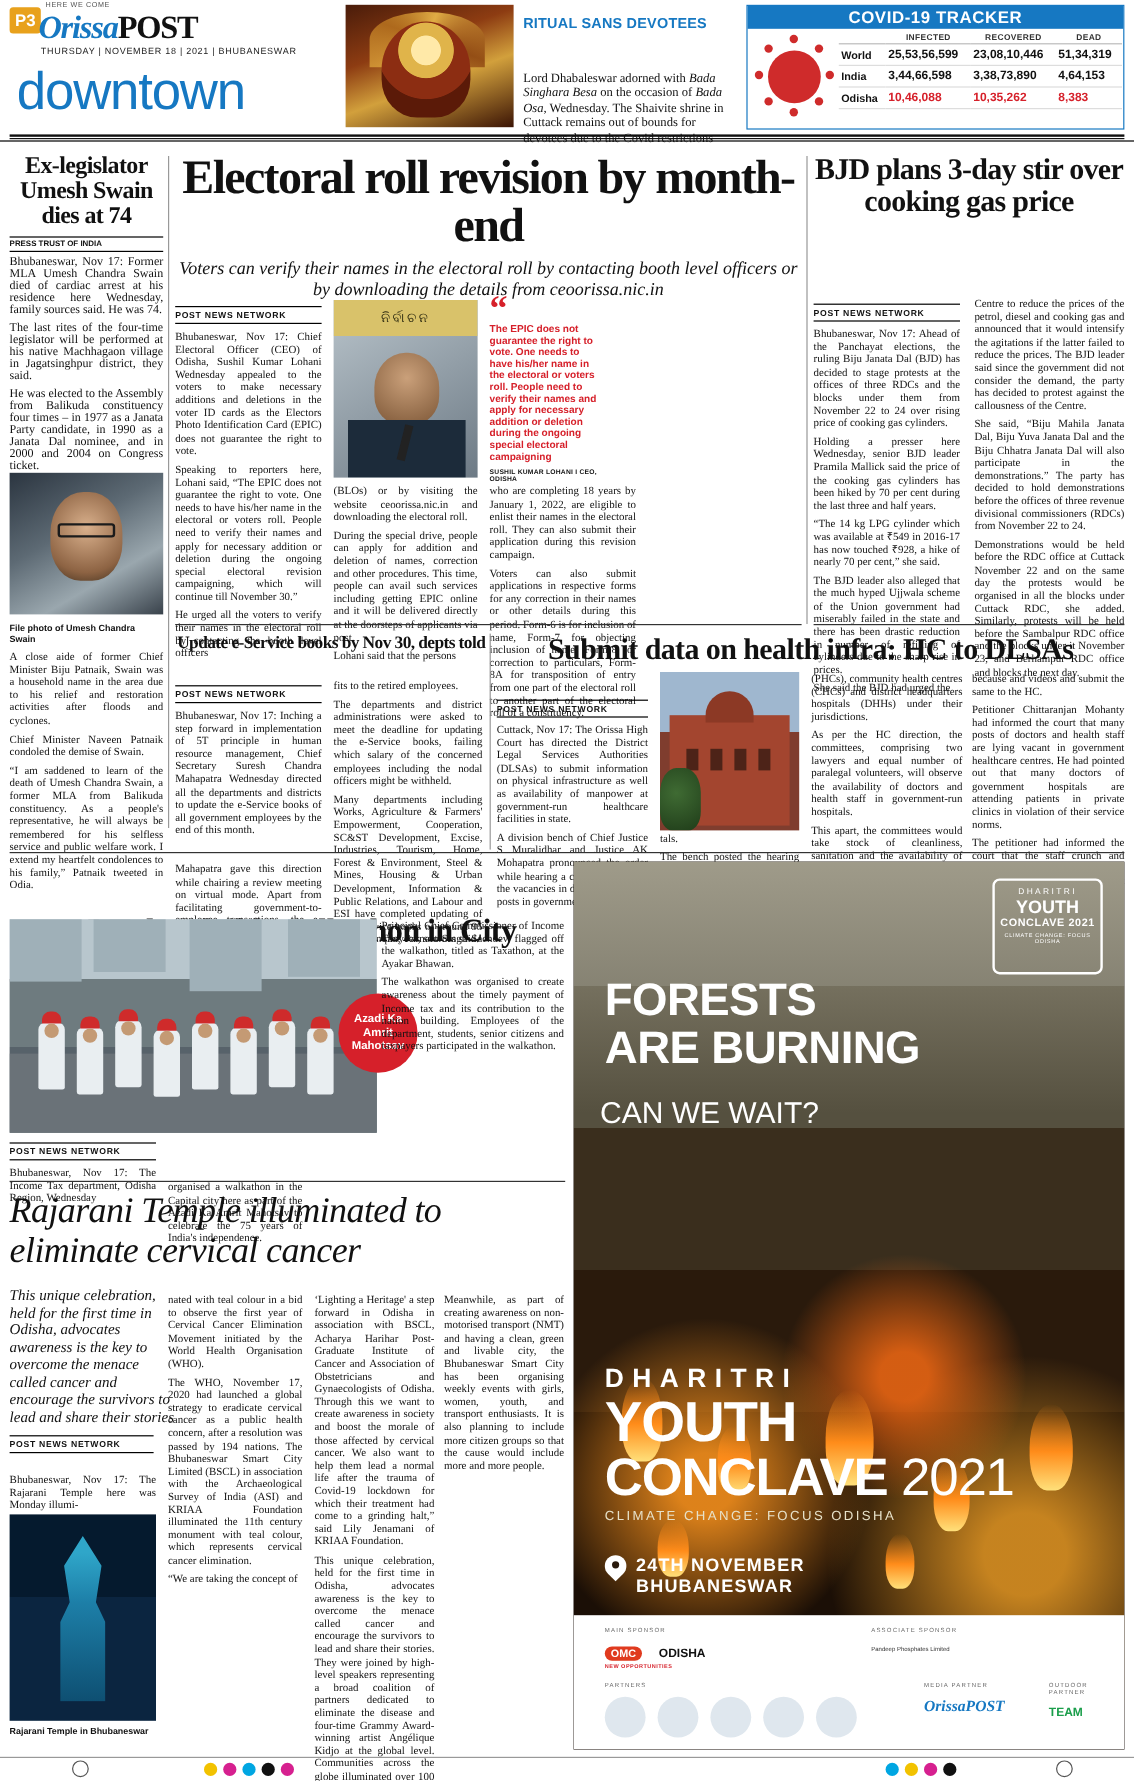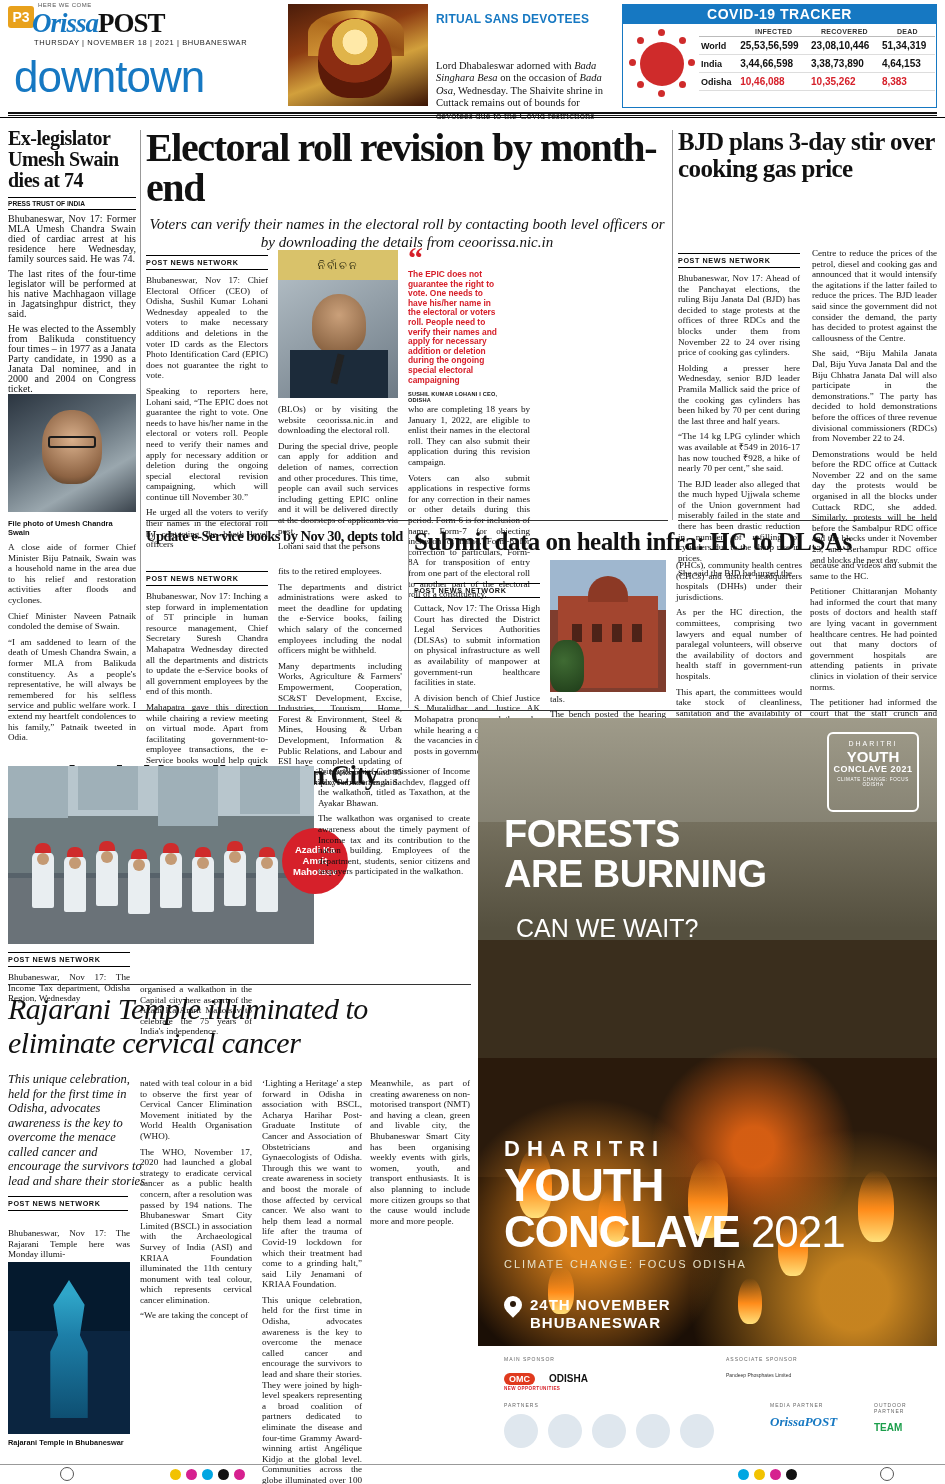--- a/index.html
+++ b/index.html
@@ -55,21 +55,21 @@
   .virus .spike { position:absolute; width:7px; height:7px; background:#cf2b2b; border-radius:50%; }
   .covid-table { position:absolute; left:76px; top:22px; width:236px; font-family:"Liberation Sans",sans-serif; font-size:8.5px; }
   .covid-table table { border-collapse:collapse; width:100%; }
   .covid-table th { font-size:7px; color:#333; font-weight:bold; padding:1px 2px; border-bottom:1px solid #bbb; letter-spacing:.3px;}
   .covid-table td { padding:3px 2px; font-weight:bold; font-size:10px; border-bottom:1px solid #ddd; }
   .covid-table td.lbl { font-size:9px; }
   .covid-table tr.odisha td { color:#d6202a; }
   .rule-double { position:absolute; left:8px; top:112px; width:929px; border-top:2px solid #111; border-bottom:1px solid #111; height:4px;}
 
   
-  .hl { font-family:"Liberation Serif",serif; font-weight:bold; line-height:1.02; letter-spacing:-0.5px; }
+  .hl { font-family:"Liberation Serif",serif; font-weight:bold; line-height:1.02; letter-spacing:-0.5px;text-align:center; }
   .byline { font-family:"Liberation Sans",sans-serif; font-size:7.2px; font-weight:bold; letter-spacing:.6px; border-top:1px solid #000; border-bottom:1px solid #000; padding:2px 0; margin:5px 0 5px 0;}
   .body { font-size:9.1px; line-height:10.6px; text-align:justify; }
   .cap { font-family:"Liberation Sans",sans-serif; font-size:7.5px; font-weight:bold; margin-top:3px; }
   .vrule { position:absolute; width:0; border-left:1px solid #999; }
   .hrule { position:absolute; border-top:1px solid #333; }
 
   
   .umesh { position:absolute; left:8px; top:128px; width:128px; }
   .umesh h2 { margin:0; font-size:20px; line-height:21px; font-weight:bold; }
   .umesh .byl { font-family:"Liberation Sans",sans-serif; font-size:6.6px; font-weight:bold; border-top:1px solid #000; border-bottom:1px solid #000; padding:2px 0; margin:6px 0 4px;}
@@ -165,21 +165,21 @@
        linear-gradient(180deg,#6d6a5c 0 14%,#55503f 14% 30%,#3a2e1d 30% 46%,#2a1a0c 46% 62%,#1b0f06 62% 100%);
   }
   .ad-photo .flame { position:absolute; background:linear-gradient(0deg,#ffe07a,#ff8c1a 45%,rgba(255,80,0,0)); border-radius:50% 50% 40% 40%; filter:blur(.4px);}
   .ad-photo .smoke { position:absolute; left:0; top:0; width:459px; height:210px; background:linear-gradient(180deg,rgba(200,195,175,.55),rgba(120,110,90,0));}
   .dhariti-badge { position:absolute; right:18px; top:14px; width:92px; height:80px; border:2px solid #fff; border-radius:6px; color:#fff; text-align:center; font-family:"Liberation Sans",sans-serif;}
   .dhariti-badge .d1 { font-size:7px; letter-spacing:2px; margin-top:6px;}
   .dhariti-badge .d2 { font-size:15px; font-weight:bold; line-height:15px; margin-top:2px;}
   .dhariti-badge .d3 { font-size:9px; font-weight:bold; letter-spacing:.5px;}
   .dhariti-badge .d4 { font-size:4.6px; letter-spacing:.6px; margin-top:3px;}
   .ad-head { position:absolute; left:26px; top:96px; color:#fff; font-family:"Liberation Sans",sans-serif; font-size:38px; line-height:40px; font-weight:bold; letter-spacing:-.5px;}
-  .ad-sub { position:absolute; left:38px; top:196px; color:#fff; font-family:"Liberation Sans",sans-serif; font-size:25px; letter-spacing:0;}
+  .ad-sub { position:absolute; left:22px; top:196px; color:#fff; font-family:"Liberation Sans",sans-serif; font-size:25px; letter-spacing:0;}
   .ad-b1 { position:absolute; left:26px; top:418px; color:#fff; font-family:"Liberation Sans",sans-serif; font-size:22px; letter-spacing:7px; font-weight:bold;}
   .ad-b2 { position:absolute; left:26px; top:444px; color:#fff; font-family:"Liberation Sans",sans-serif; font-size:47px; font-weight:bold; line-height:46px; letter-spacing:-1px;}
   .ad-b3 { position:absolute; left:26px; top:492px; color:#fff; font-family:"Liberation Sans",sans-serif; font-size:44px; font-weight:bold; line-height:44px; letter-spacing:-1px;}
   .ad-b3 span.year { font-weight:normal; }
   .ad-b4 { position:absolute; left:26px; top:540px; color:#e7e1c9; font-family:"Liberation Sans",sans-serif; font-size:11px; letter-spacing:2px;}
   .ad-date { position:absolute; left:52px; top:578px; color:#fff; font-family:"Liberation Sans",sans-serif; font-size:15px; font-weight:bold; letter-spacing:1px;}
   .ad-city { position:absolute; left:52px; top:596px; color:#fff; font-family:"Liberation Sans",sans-serif; font-size:15px; font-weight:bold; letter-spacing:1px;}
   .pin { position:absolute; left:26px; top:578px; width:18px; height:24px;}
   .pin div { width:18px; height:18px; background:#fff; border-radius:50% 50% 50% 0; transform:rotate(-45deg);}
   .pin i { position:absolute; left:6px; top:5px; width:6px; height:6px; background:#2a1a0c; border-radius:50%;}
@@ -354,21 +354,21 @@
 
   <div class="hrule" style="left:146px; top:520px; width:522px;"></div>
   <div class="hrule" style="left:678px; top:520px; width:259px;"></div>
 
   <div class="eserv">
     <h3 class="hl">Update e-Service books by Nov 30, depts told</h3>
   </div>
   <div class="eserv-c1">
     <div class="byline">POST NEWS NETWORK</div>
     <div class="body">
-      <p style="margin:0 0 5px 0">Bhubaneswar, Nov 17: Inching a step forward in implementation of 5T principle in human resource management, Chief Secretary Suresh Chandra Mahapatra Wednesday directed all the departments and districts to update the e-Service books of all government employees by the end of this month.</p>
+      <p style="margin:0 0 22px 0">Bhubaneswar, Nov 17: Inching a step forward in implementation of 5T principle in human resource management, Chief Secretary Suresh Chandra Mahapatra Wednesday directed all the departments and districts to update the e-Service books of all government employees by the end of this month.</p>
       <p style="margin:0">Mahapatra gave this direction while chairing a review meeting on virtual mode. Apart from facilitating government-to-employee transactions, the e-Service books would help quick and transparent delivery of pensionary bene-</p>
     </div>
   </div>
   <div class="eserv-c2">
     <div class="body">
       <p style="margin:0 0 5px 0">fits to the retired employees.</p>
       <p style="margin:0 0 5px 0">The departments and district administrations were asked to meet the deadline for updating the e-Service books, failing which salary of the concerned employees including the nodal officers might be withheld.</p>
       <p style="margin:0">Many departments including Works, Agriculture &amp; Farmers' Empowerment, Cooperation, SC&amp;ST Development, Excise, Industries, Tourism, Home, Forest &amp; Environment, Steel &amp; Mines, Housing &amp; Urban Development, Information &amp; Public Relations, and Labour and ESI have completed updating of the e-Service books of around 95 per cent employees, sources said.</p>
     </div>
   </div>

